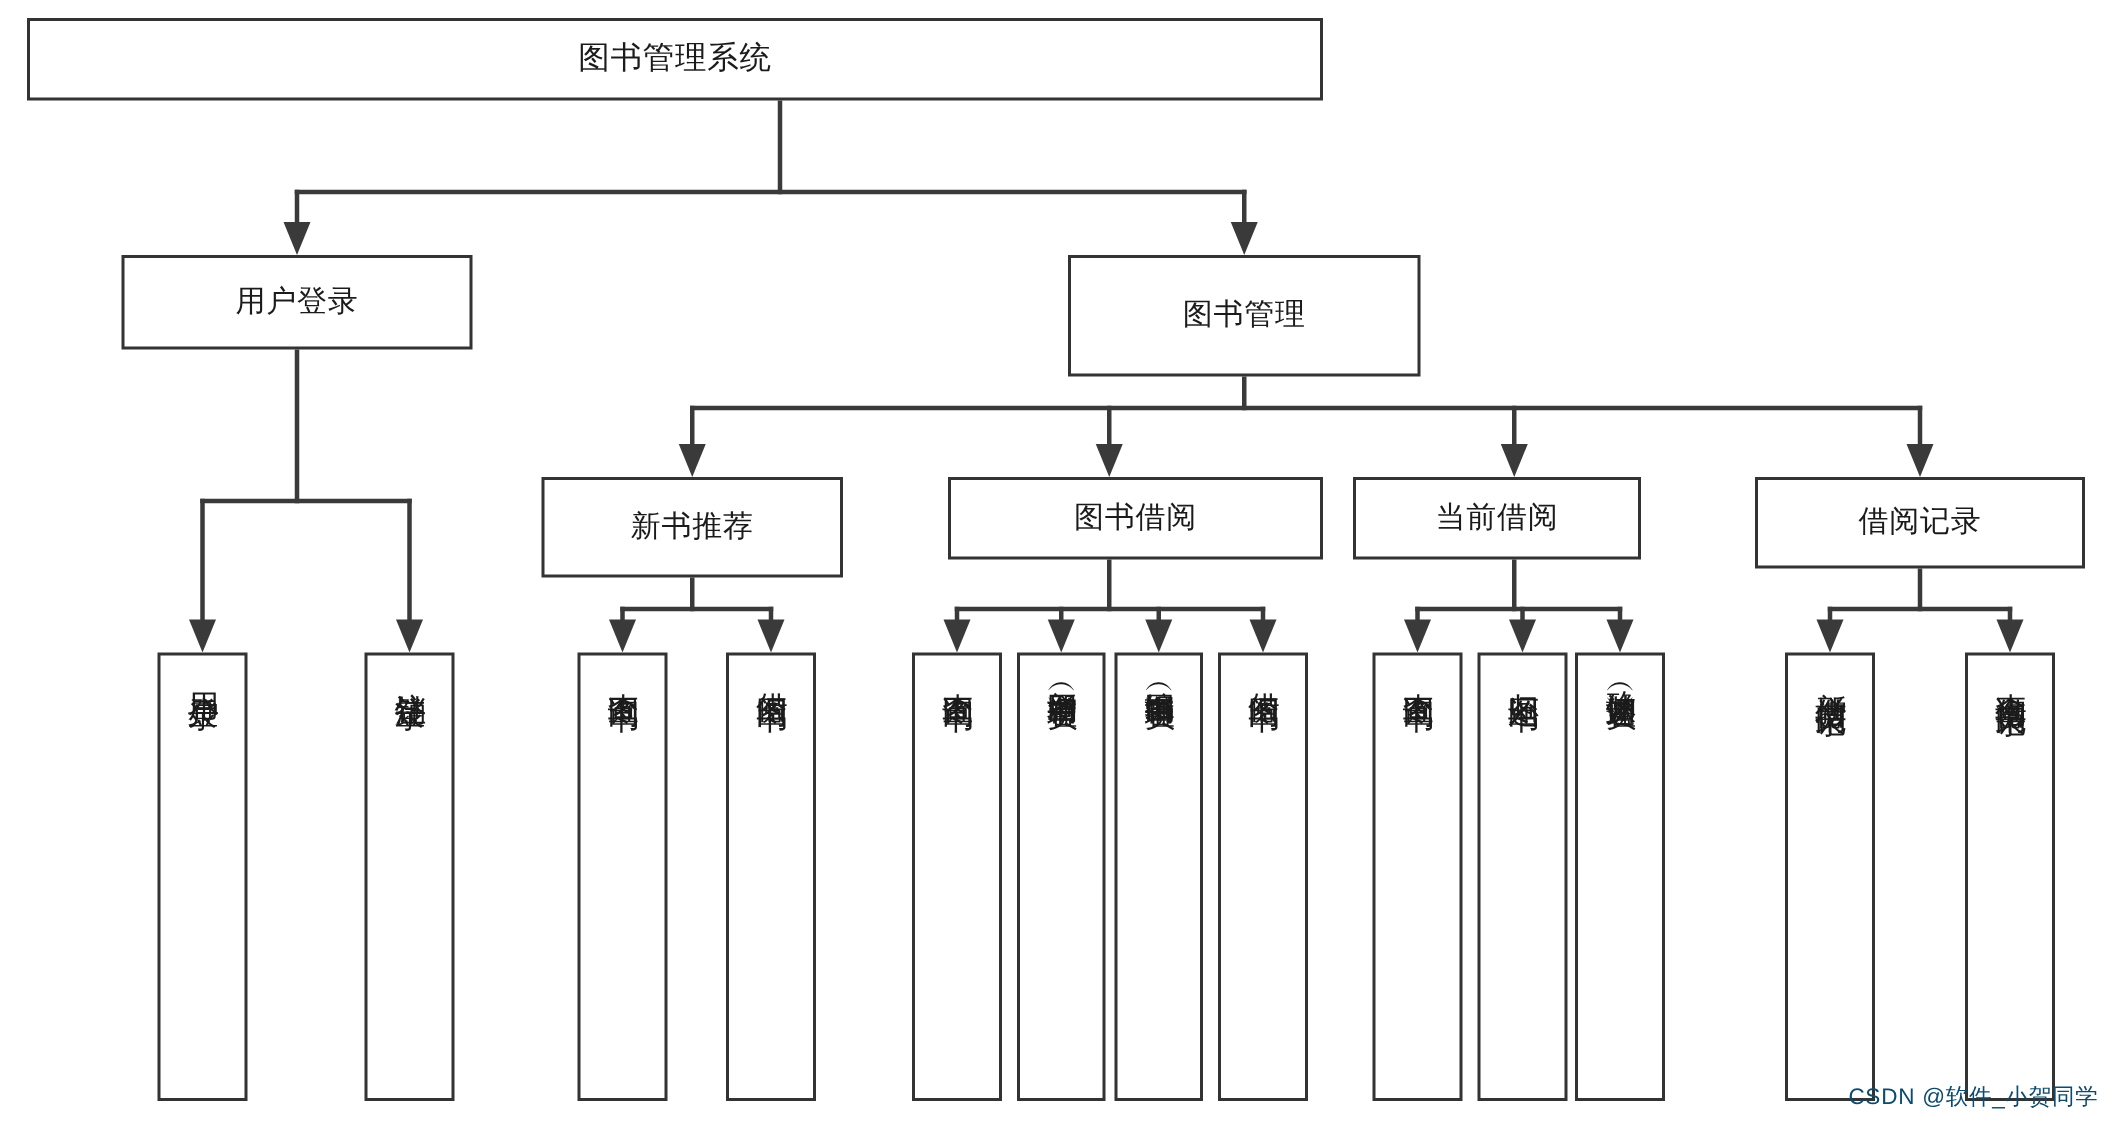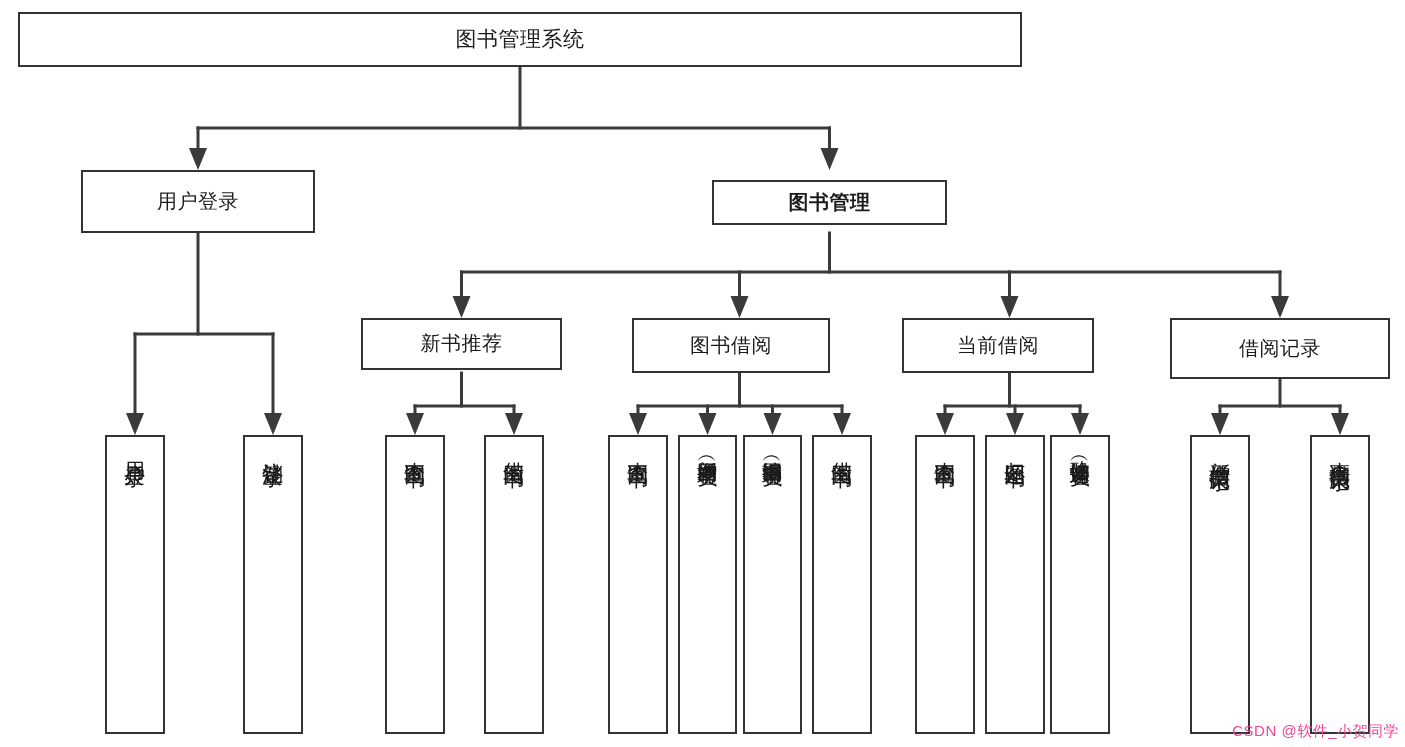--- a/index.html
+++ b/index.html
@@ -66,21 +66,21 @@
   .node.vert.tall .label {
     max-height: 292px;
     font-size: 20px;
     letter-spacing: 1px;
   }
   #watermark {
     position: absolute;
     right: 6px;
     bottom: 6px;
     font-size: 15px;
-    color: #ec4899;
+    color: #0c4a6e;
     letter-spacing: 0.5px;
     white-space: nowrap;
     user-select: none;
   }
 </style>
 </head>
 <body>
 
 <div id="canvas">
 
@@ -133,33 +133,33 @@
       <polygon points="1071,413 1089,413 1080,435" fill="#3a3a3a"></polygon>
       <line x1="1280" y1="373" x2="1280" y2="406" stroke="#3a3a3a" stroke-width="3" stroke-linecap="square"></line>
       <line x1="1220" y1="406" x2="1340" y2="406" stroke="#3a3a3a" stroke-width="3" stroke-linecap="square"></line>
       <line x1="1220" y1="406" x2="1220" y2="415" stroke="#3a3a3a" stroke-width="3" stroke-linecap="square"></line>
       <polygon points="1211,413 1229,413 1220,435" fill="#3a3a3a"></polygon>
       <line x1="1340" y1="406" x2="1340" y2="415" stroke="#3a3a3a" stroke-width="3" stroke-linecap="square"></line>
       <polygon points="1331,413 1349,413 1340,435" fill="#3a3a3a"></polygon>
     </svg>
 
   <div id="nodes-layer">
-      <div class="node horiz root" style="left: 18px; top: 12px; width: 1004px; height: 55px;">
+      <div class="node horiz root" style="left: 18px; top: 12px; width: 864px; height: 55px;">
         <span class="label">图书管理系统</span>
       </div>
       <div class="node horiz" style="left: 81px; top: 170px; width: 234px; height: 63px;">
         <span class="label">用户登录</span>
       </div>
-      <div class="node horiz" style="left: 712px; top: 180px; width: 235px; height: 45px; font-weight: bold;">
+      <div class="node horiz" style="left: 712px; top: 170px; width: 235px; height: 81px;">
         <span class="label">图书管理</span>
       </div>
-      <div class="node horiz" style="left: 361px; top: 318px; width: 201px; height: 52px;">
+      <div class="node horiz" style="left: 361px; top: 318px; width: 201px; height: 67px;">
         <span class="label">新书推荐</span>
       </div>
-      <div class="node horiz" style="left: 632px; top: 318px; width: 198px; height: 55px;">
+      <div class="node horiz" style="left: 632px; top: 318px; width: 250px; height: 55px;">
         <span class="label">图书借阅</span>
       </div>
       <div class="node horiz" style="left: 902px; top: 318px; width: 192px; height: 55px;">
         <span class="label">当前借阅</span>
       </div>
       <div class="node horiz" style="left: 1170px; top: 318px; width: 220px; height: 61px;">
         <span class="label">借阅记录</span>
       </div>
       <div class="node vert" style="left: 105px; top: 435px; width: 60px; height: 299px;">
         <span class="label">用户登录</span>

